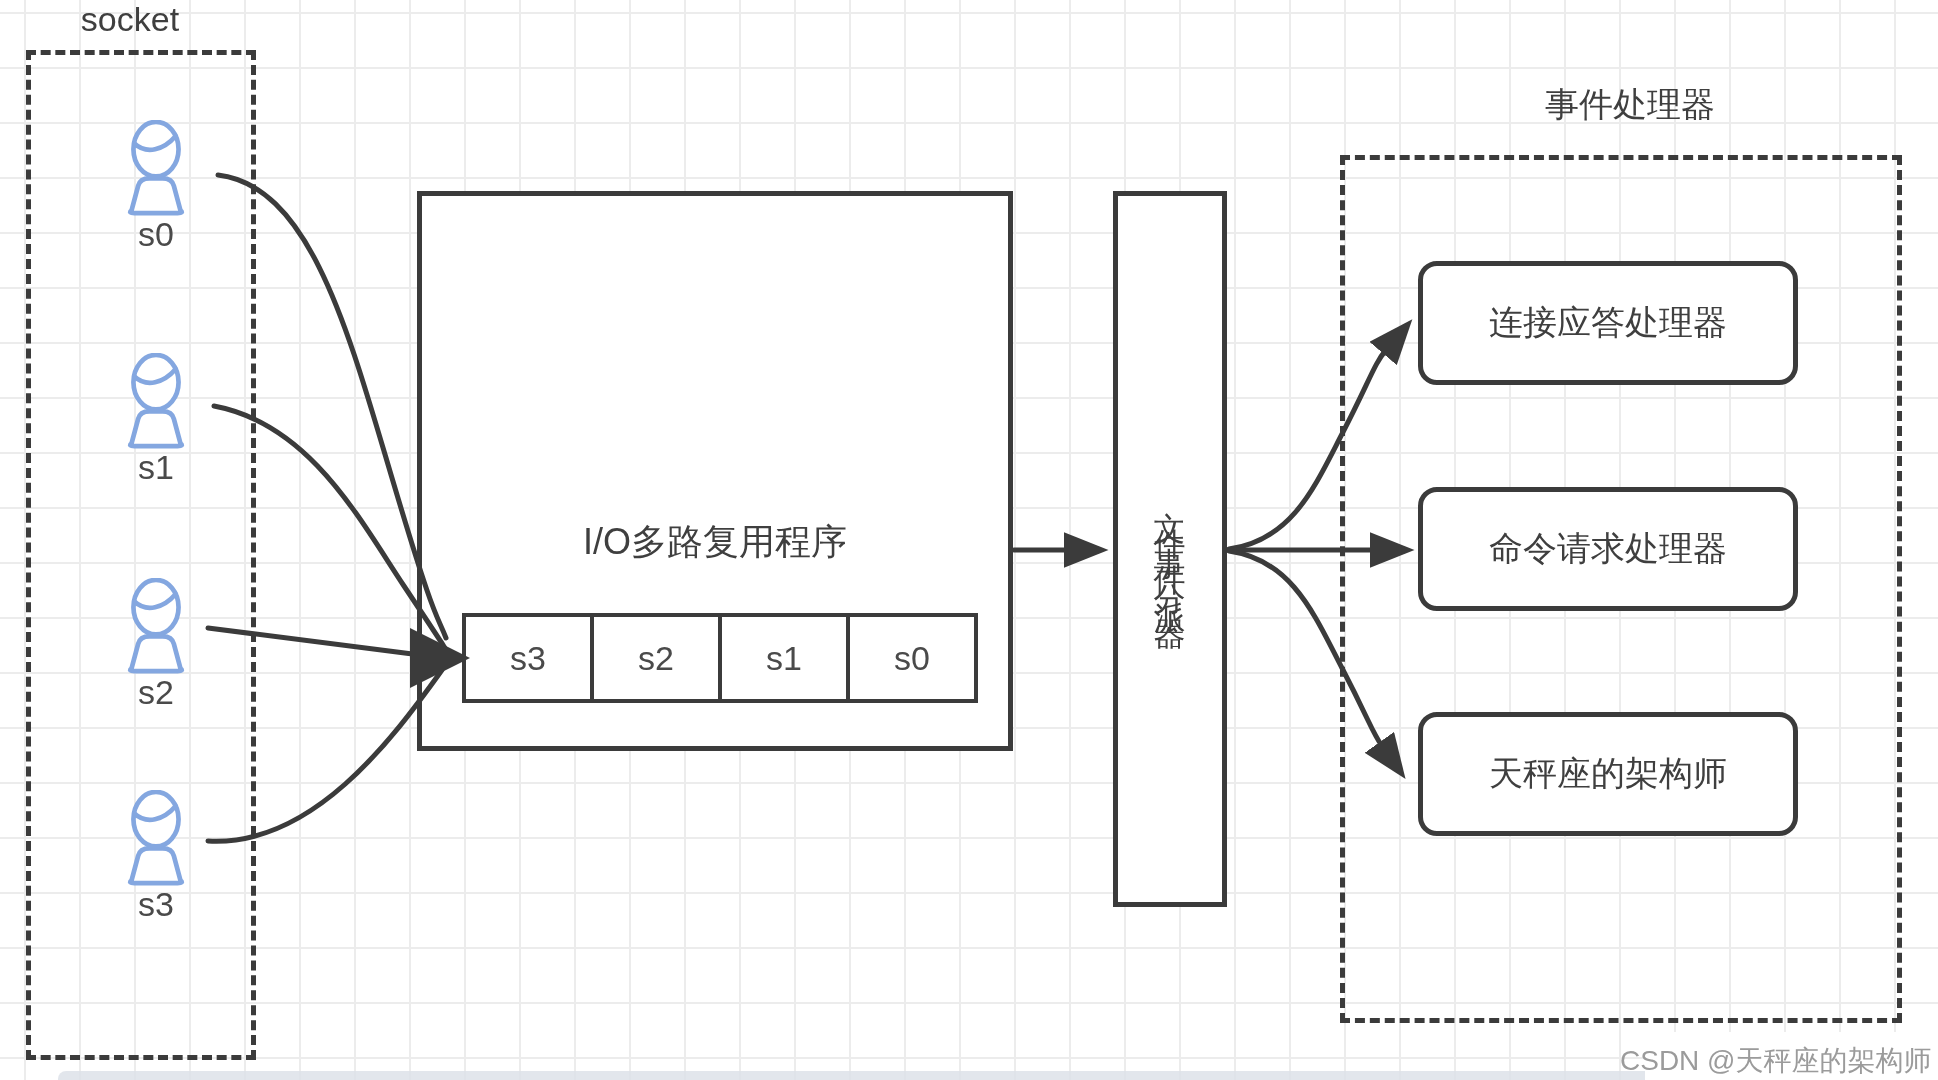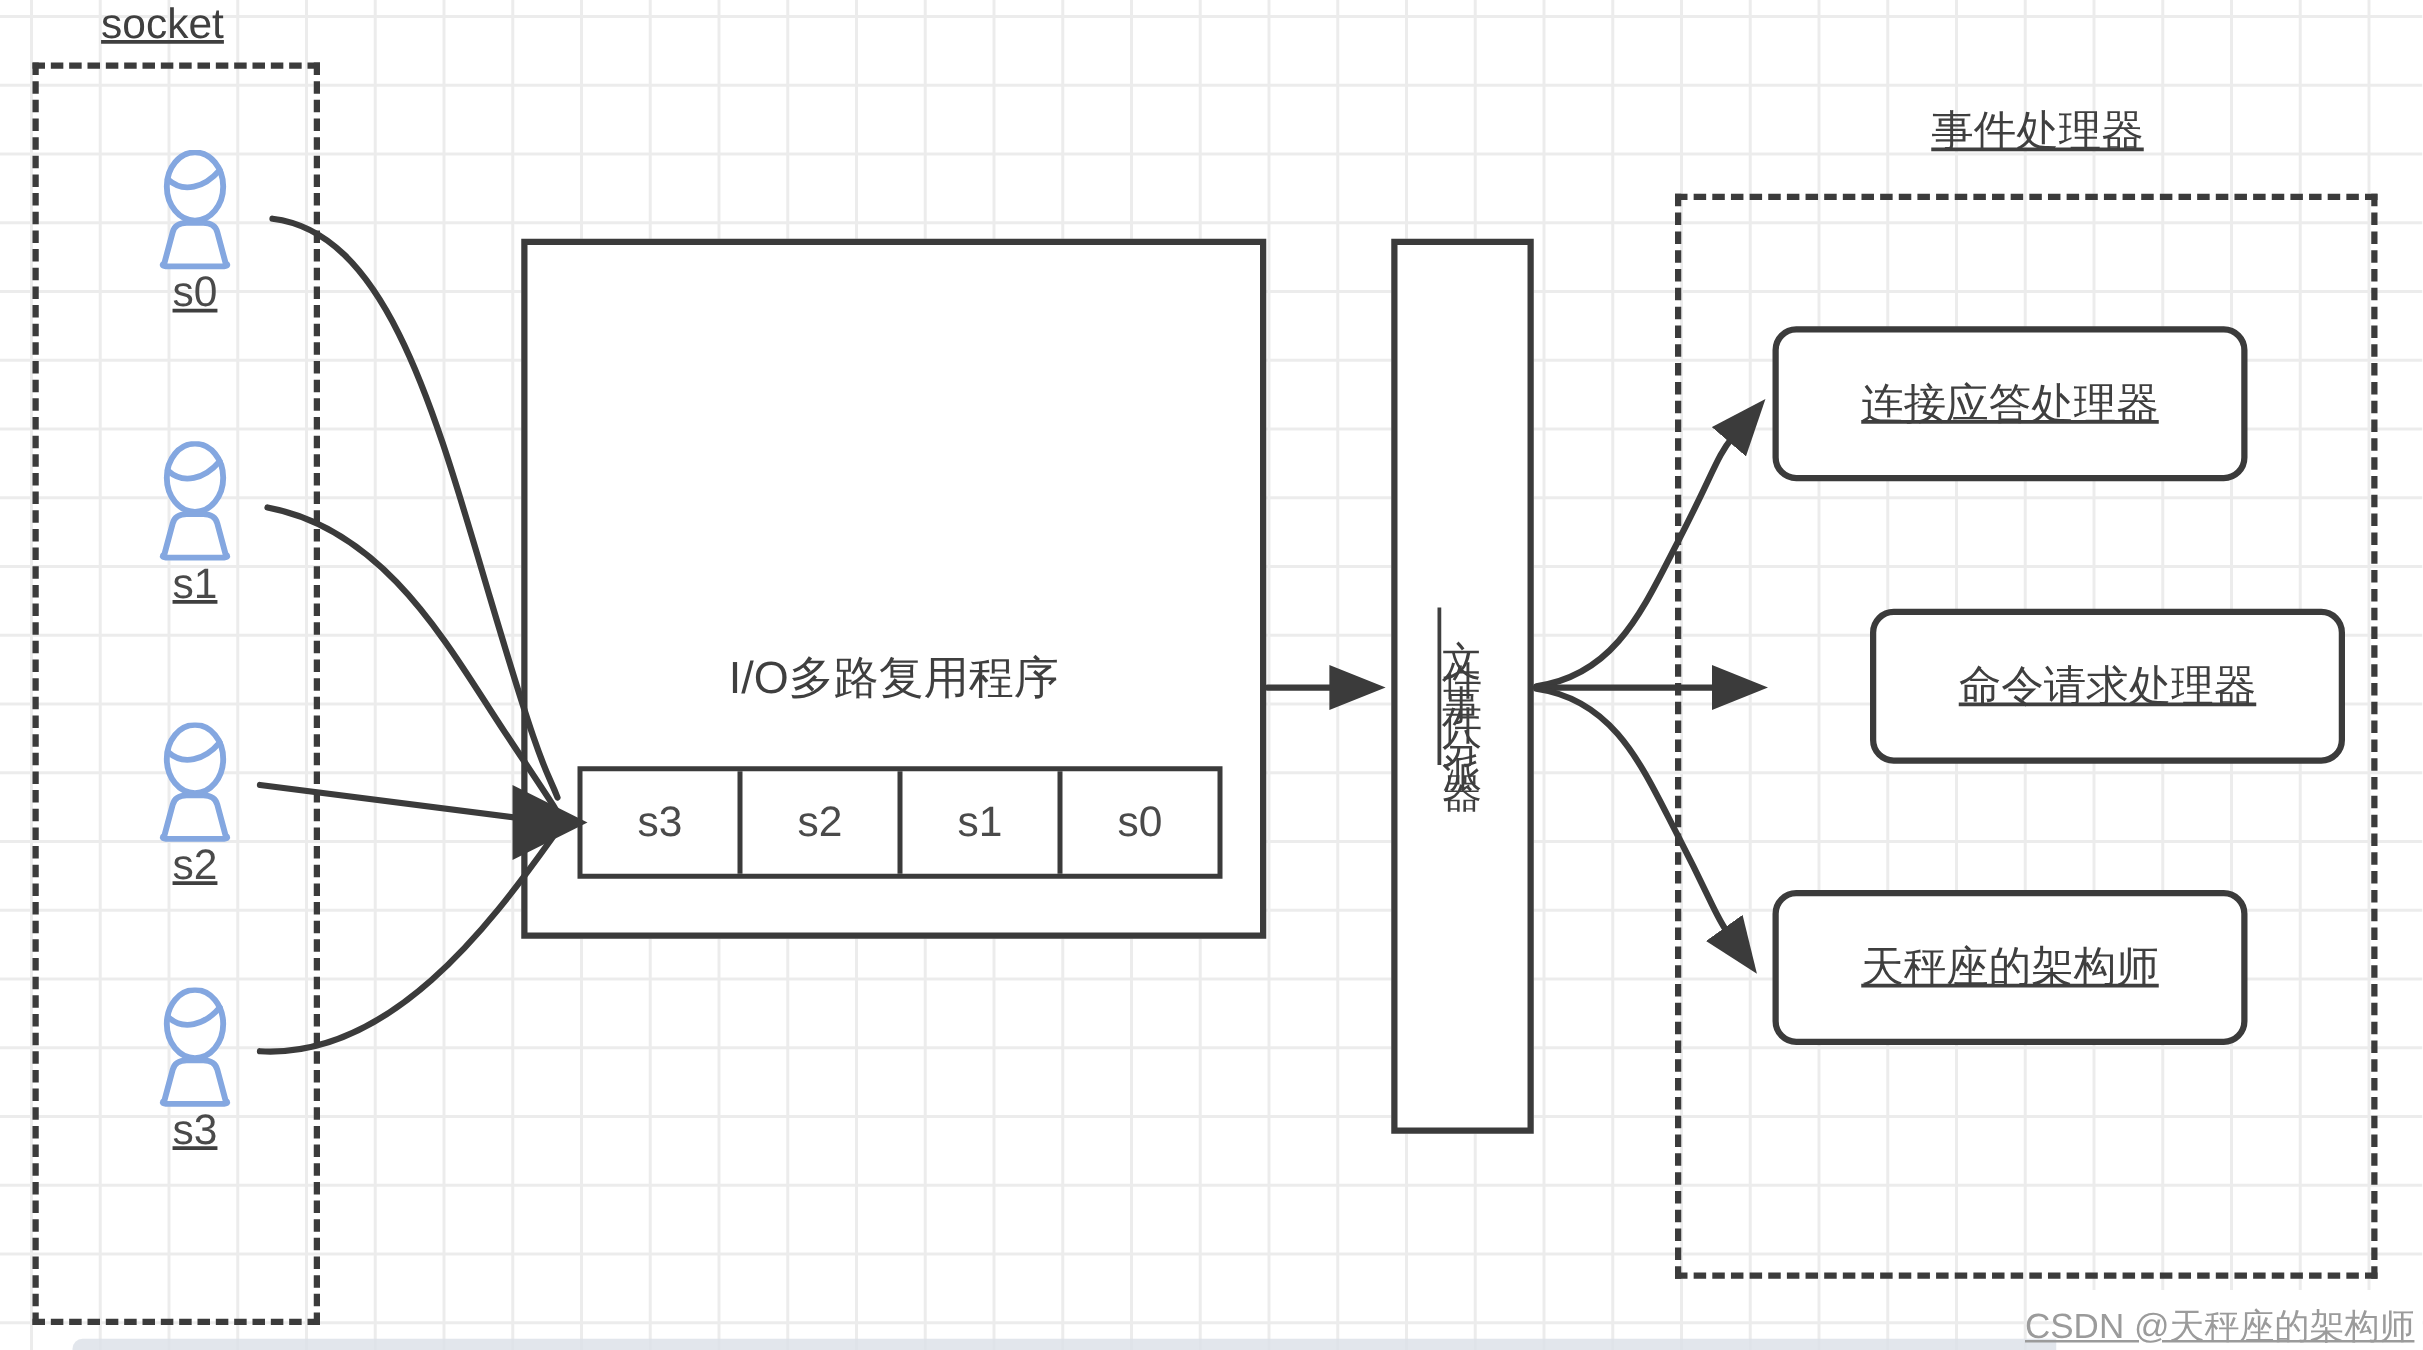--- a/index.html
+++ b/index.html
@@ -18,21 +18,21 @@
     overflow:hidden;
     font-family:"Liberation Sans","DejaVu Sans",sans-serif;
     color:var(--color-text);
     background-color:#ffffff;
     background-image:
       linear-gradient(to right, var(--color-grid) 2px, transparent 2px),
       linear-gradient(to bottom, var(--color-grid) 2px, transparent 2px);
     background-size:55px 55px;
     background-position:24px 12px;
   }
-  .abs{position:absolute;text-decoration:underline;}
+  .abs{position:absolute;}
   
   .dashed-box{border:5px dashed var(--color-line);background:transparent;}
   
   .solid-box{border:5px solid var(--color-line);background:var(--color-box_fill);box-sizing:border-box;}
   .group-label{font-size:34px;color:var(--color-text);text-align:center;white-space:nowrap;}
   
   .user-block{width:100px;text-align:center;}
   .user-block svg{display:block;margin:0 auto;}
   .user-label{font-size:34px;color:#4a4a4a;margin-top:0px;line-height:1.1;}
   
@@ -118,21 +118,21 @@
   </div>
 
   <div class="abs solid-box dispatcher-box" style="left:1113px;top:191px;width:114px;height:716px;">
     <div class="dispatcher-text">文件事件分派器</div>
   </div>
 
   <div class="abs group-label" style="left:1480px;top:82px;width:300px;">事件处理器</div>
   <div class="abs dashed-box" style="left:1340px;top:155px;width:552px;height:858px;"></div>
 
   <div class="abs solid-box handler-box" style="left:1418px;top:261px;width:380px;height:124px;">连接应答处理器</div>
-  <div class="abs solid-box handler-box" style="left:1496px;top:487px;width:380px;height:124px;">命令请求处理器</div>
+  <div class="abs solid-box handler-box" style="left:1418px;top:487px;width:380px;height:124px;">命令请求处理器</div>
   <div class="abs solid-box handler-box" style="left:1418px;top:712px;width:380px;height:124px;">天秤座的架构师</div>
 
   <svg class="overlay" width="1938" height="1080" viewBox="0 0 1938 1080">
     <defs>
       <marker id="ah" viewBox="0 0 10 8" refX="1" refY="4" markerWidth="9" markerHeight="7.2" orient="auto-start-reverse">
         <path d="M0,0 L10,4 L0,8 Z" style="fill:var(--color-line)"></path>
       </marker>
     </defs>
 
     <path class="wire" d="M 218,175 C 310,186 348,330 392,478 S 436,612 446,638"></path>

